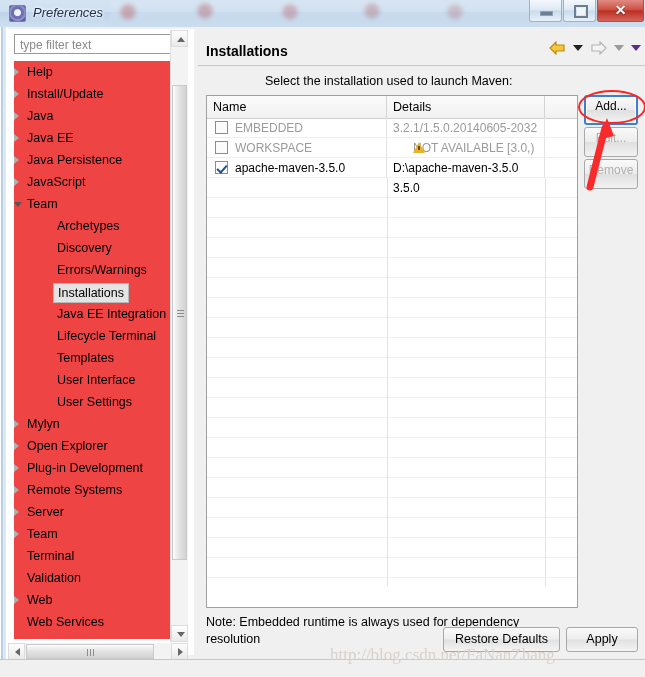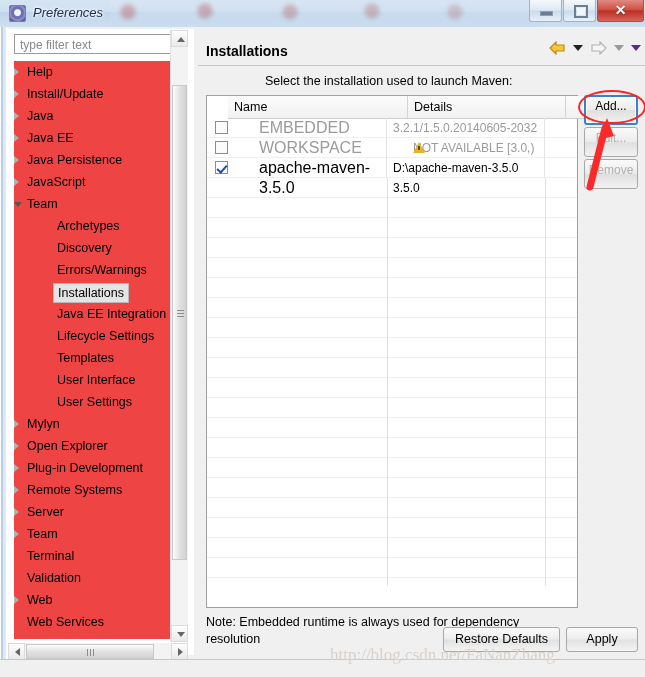--- a/index.html
+++ b/index.html
@@ -116,36 +116,36 @@
   .navicons .chev{width:0;height:0;border-top:6px solid #222;border-left:5px solid transparent;border-right:5px solid transparent;}
   .navicons .chev.grey{border-top-color:#9a9a9a;}
   .navicons .chev.purple{border-top-color:#5a2a8c;}
   .hr{position:absolute;left:0;top:36px;width:447px;height:1px;background:#c8c8c8;}
 
   .desc{position:absolute;left:24px;top:45px;font-size:12.5px;margin-left:43px;}
 
   
   .tbl{position:absolute;left:8px;top:66px;width:372px;height:513px;background:#fff;border:1px solid #a0a0a0;box-sizing:border-box;}
   .thead{position:absolute;left:0;top:0;width:100%;height:22px;
-    background:linear-gradient(to bottom,#fbfbfb,#f1f1f1);border-bottom:1px solid #cfcfcf;margin-left:21px;}
+    background:linear-gradient(to bottom,#fbfbfb,#f1f1f1);border-bottom:1px solid #cfcfcf;}
   .th{position:absolute;top:0;height:22px;line-height:22px;font-size:12.5px;padding-left:6px;box-sizing:border-box;}
   .th.c1{left:0;width:180px;border-right:1px solid #d4d4d4;}
   .th.c2{left:180px;width:158px;border-right:1px solid #d4d4d4;}
   .th.c3{left:338px;width:32px;}
   .rows{position:absolute;left:0;top:22px;width:100%;}
   .row{position:relative;height:20px;}
   .row .cellname{position:absolute;left:0;top:0;width:180px;height:20px;line-height:20px;
     border-right:1px solid #e3e3e3;border-bottom:1px solid #efefef;box-sizing:border-box;}
   .row .celldet{position:absolute;left:180px;top:0;width:158px;height:20px;line-height:20px;
     border-right:1px solid #e3e3e3;border-bottom:1px solid #efefef;box-sizing:border-box;padding-left:6px;font-size:12px;}
   .row .cellx{position:absolute;left:338px;top:0;width:32px;height:20px;border-bottom:1px solid #efefef;box-sizing:border-box;}
   .row .cb{position:absolute;left:8px;top:3px;width:13px;height:13px;border:1px solid #8c8c8c;background:#fbfbfb;box-sizing:border-box;}
   .row .cb.on:after{content:"";position:absolute;left:3px;top:1px;width:4px;height:8px;
     border:solid #1c4f9c;border-width:0 2px 2px 0;transform:rotate(42deg);}
-  .row .nm{position:absolute;left:52px;top:0;font-size:16px;}
+  .row .nm{position:absolute;left:28px;top:0;font-size:12px;}
   .grey{color:#9b9b9b;}
   .warn{position:absolute;left:6px;top:4px;width:0;height:0;
     border-left:6px solid transparent;border-right:6px solid transparent;border-bottom:11px solid #e8b427;}
   .warn:after{content:"";position:absolute;left:-1px;top:4px;width:2px;height:4px;background:#6b4a06;}
   .celldet.withwarn span{margin-left:20px;}
   .fillrows{position:absolute;left:0;top:82px;width:100%;height:408px;
     background:repeating-linear-gradient(to bottom,transparent 0 19px,#efefef 19px 20px);}
   .fillv1{position:absolute;left:180px;top:82px;width:1px;height:408px;background:#e3e3e3;}
   .fillv2{position:absolute;left:338px;top:82px;width:1px;height:408px;background:#e3e3e3;}
 
@@ -242,21 +242,21 @@
         <div class="titem child">
           <span class="lbl">Errors/Warnings</span>
         </div>
         <div class="titem child sel">
           <span class="lbl">Installations</span>
         </div>
         <div class="titem child">
           <span class="lbl">Java EE Integration</span>
         </div>
         <div class="titem child">
-          <span class="lbl">Lifecycle Settings</span>
+          <span class="lbl">Lifecycle Terminal</span>
         </div>
         <div class="titem child">
           <span class="lbl">Templates</span>
         </div>
         <div class="titem child">
           <span class="lbl">User Interface</span>
         </div>
         <div class="titem child">
           <span class="lbl">User Settings</span>
         </div>

